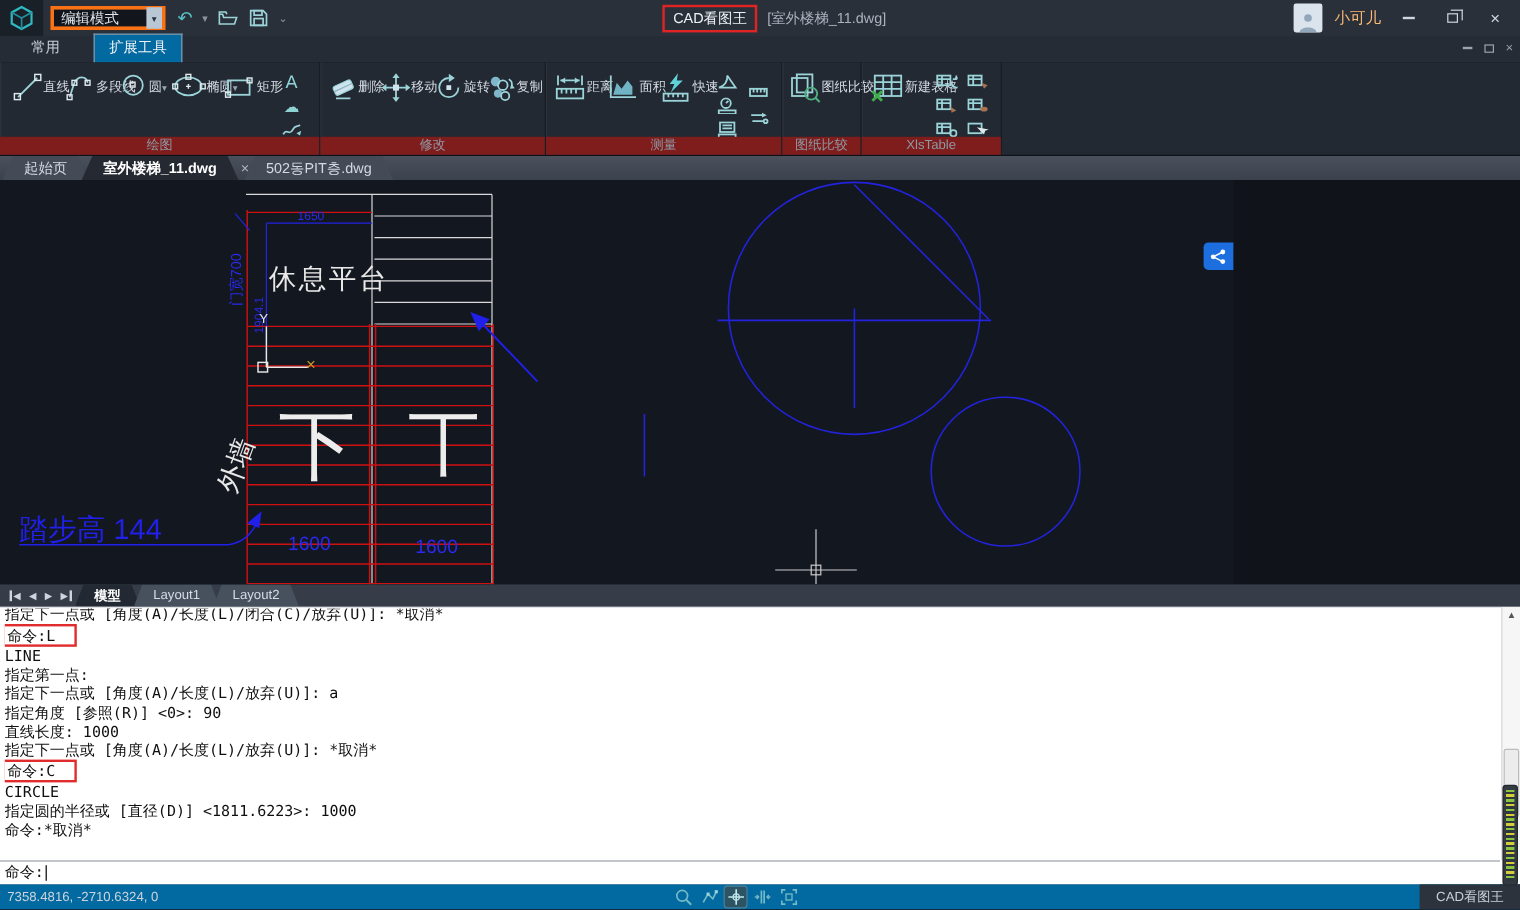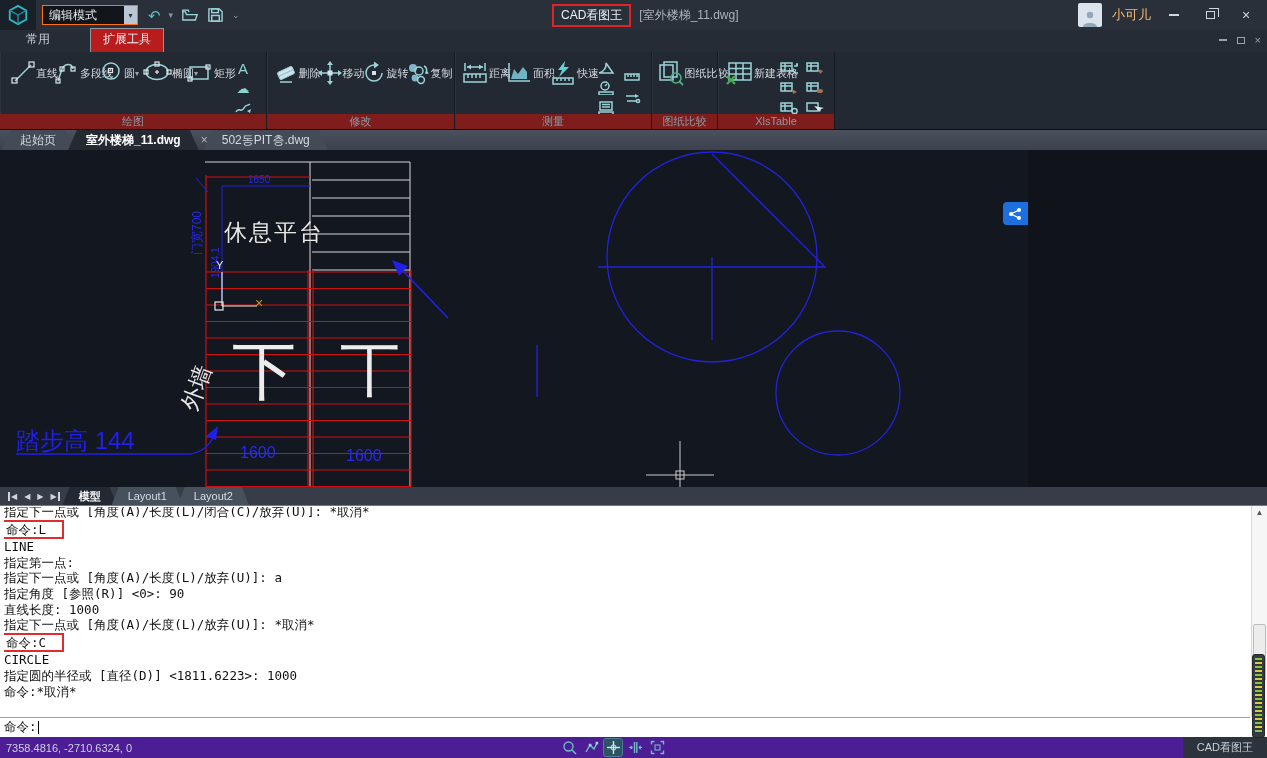--- a/index.html
+++ b/index.html
@@ -2,41 +2,41 @@
 <html><head>
 <meta charset="utf-8">
 <style>
   * { margin:0; padding:0; box-sizing:border-box; }
   html,body { width:1267px; height:758px; background:#10141a; font-family:"Liberation Sans",sans-serif; }
   #app { position:relative; width:1267px; height:758px; overflow:hidden; }
 
   
   .titlebar { position:absolute; left:0; top:0; width:100%; height:30px; background:#2a303a; display:flex; align-items:center; }
   .logo { width:36px; height:30px; background:#1a2028; display:flex; align-items:center; justify-content:center; }
-  .mode-combo { margin-left:6px; width:96px; height:20px; background:#12161c; border:1px solid #f97316; color:#e2e7ee; font-size:12px; display:flex; align-items:center; }
+  .mode-combo { margin-left:6px; width:96px; height:20px; background:#12161c; border:3px solid #f97316; color:#e2e7ee; font-size:12px; display:flex; align-items:center; }
   .mode-combo .lbl { flex:1; padding-left:6px; white-space:nowrap; }
   .mode-combo .drop { width:13px; height:18px; background:#b9c6d4; display:flex; align-items:center; justify-content:center; color:#2a323e; font-size:8px; }
   .qat { display:flex; align-items:center; gap:8px; margin-left:10px; color:#57c3c6; }
   .qat .glyph { font-size:15px; line-height:1; }
   .qat .caret { color:#8a94a2; font-size:9px; }
   .title-center { position:absolute; left:552px; top:0; height:30px; display:flex; align-items:center; gap:8px; }
   .app-badge { border:2px solid #e02424; padding:1px 7px; color:#eef2f7; font-size:12px; }
   .doc-title { color:#aab2bd; font-size:12px; }
   .title-right { position:absolute; right:0; top:0; height:30px; display:flex; align-items:center; gap:10px; padding-right:8px; }
   .avatar { width:24px; height:24px; background:#dbe3ec; border-radius:2px; display:flex; align-items:flex-end; justify-content:center; overflow:hidden; }
   .username { color:#fdba74; font-size:13px; }
   .winbtn { width:26px; height:20px; display:flex; align-items:center; justify-content:center; color:#cfd6df; font-size:14px; }
   .winbtn .bar { width:10px; height:2px; background:#cfd6df; }
   .winbtn .restore { width:9px; height:8px; border:1px solid #cfd6df; position:relative; }
   .winbtn .restore::before { content:""; position:absolute; left:2px; top:-4px; width:9px; height:8px; border:1px solid #cfd6df; border-left:none; border-bottom:none; }
 
   
   .ribtabs { position:absolute; left:0; top:30px; width:100%; height:22px; background:#262c36; display:flex; align-items:flex-end; }
   .ribtab { font-size:12px; color:#c7ced7; padding:2px 12px 4px; margin-left:14px; }
-  .ribtab.active { border:1px solid #8d97a2; border-bottom:none; background:#b91c1c; color:#eef2f6; margin-left:28px; }
+  .ribtab.active { border:1px solid #8d97a2; border-bottom:none; background:#0369a1; color:#eef2f6; margin-left:16px; }
   .ribtabs .mini-controls { position:absolute; right:6px; top:4px; display:flex; gap:10px; align-items:center; color:#9aa3ae; font-size:11px; }
   .mini-controls .bar { width:8px; height:2px; background:#9aa3ae; }
   .mini-controls .box { width:8px; height:7px; border:1px solid #9aa3ae; }
 
   
   .ribbon { position:absolute; left:0; top:52px; width:100%; height:78px; background:#232933; display:flex; border-bottom:1px solid #0d1016; }
   .rgroup { position:relative; height:100%; padding:3px 0 15px; display:flex; align-items:flex-start; justify-content:center; border-right:1px solid #171c23; box-shadow:1px 0 0 #2d333d inset; }
   .rgroup-label { position:absolute; left:0; right:0; bottom:0; height:15px; background:#7f1d1d; color:#8e98a4; font-size:11px; text-align:center; line-height:15px; }
   .rbtn { width:44px; display:flex; flex-direction:row; align-items:center; padding-top:3px; }
   .rbtn .ric { height:30px; display:flex; align-items:center; justify-content:center; }
@@ -76,21 +76,21 @@
   .cmd-input { position:absolute; left:0; right:17px; bottom:0; height:20px; border-top:1px solid #9aa0a8; font-family:"DejaVu Sans Mono",monospace; font-size:12.5px; color:#101010; display:flex; align-items:center; padding-left:4px; background:#fff; }
   .caret-bar { width:1px; height:13px; background:#000; margin-left:1px; }
   .cmd-scroll { position:absolute; right:0; top:0; bottom:20px; width:16px; background:#f6f6f6; border-left:1px solid #d8d8d8; }
   .cmd-scroll .arr { position:absolute; left:0; width:100%; text-align:center; font-size:8px; color:#555; }
   .cmd-scroll .up { top:2px; } .cmd-scroll .dn { bottom:2px; }
   .cmd-thumb { position:absolute; left:1px; right:1px; top:56%; height:27%; background:#ececec; border:1px solid #bcbcbc; border-radius:2px; }
   .stripe-widget { position:absolute; right:2px; top:148px; width:13px; height:84px; background:#343a42; border-radius:3px; border:1px solid #23282e; padding:3px 2px; z-index:5; }
   .stripe-widget .stripes { width:100%; height:100%; background:repeating-linear-gradient(180deg,#8bc53f 0 2px,#30363e 2px 4px,#d6cd3c 4px 6px,#30363e 6px 8px); }
 
   
-  .statusbar { position:absolute; left:0; top:737px; width:100%; height:21px; background:#4c1d95; display:flex; align-items:center; }
+  .statusbar { position:absolute; left:0; top:737px; width:100%; height:21px; background:#0369a1; display:flex; align-items:center; }
   .coords { color:#ccd3db; font-size:11px; padding-left:6px; }
   .status-icons { position:absolute; left:560px; top:0; height:21px; display:flex; align-items:center; gap:4px; }
   .sicon { width:18px; height:17px; display:flex; align-items:center; justify-content:center; border-radius:2px; }
   .sicon.active { background:#2e5362; outline:1px solid #4c7f92; }
   .brand-box { position:absolute; right:0; top:0; height:21px; background:#2c333d; color:#c9d0d8; font-size:11px; display:flex; align-items:center; padding:0 14px; }
 </style>
 </head>
 <body>
 
 <div id="app">

